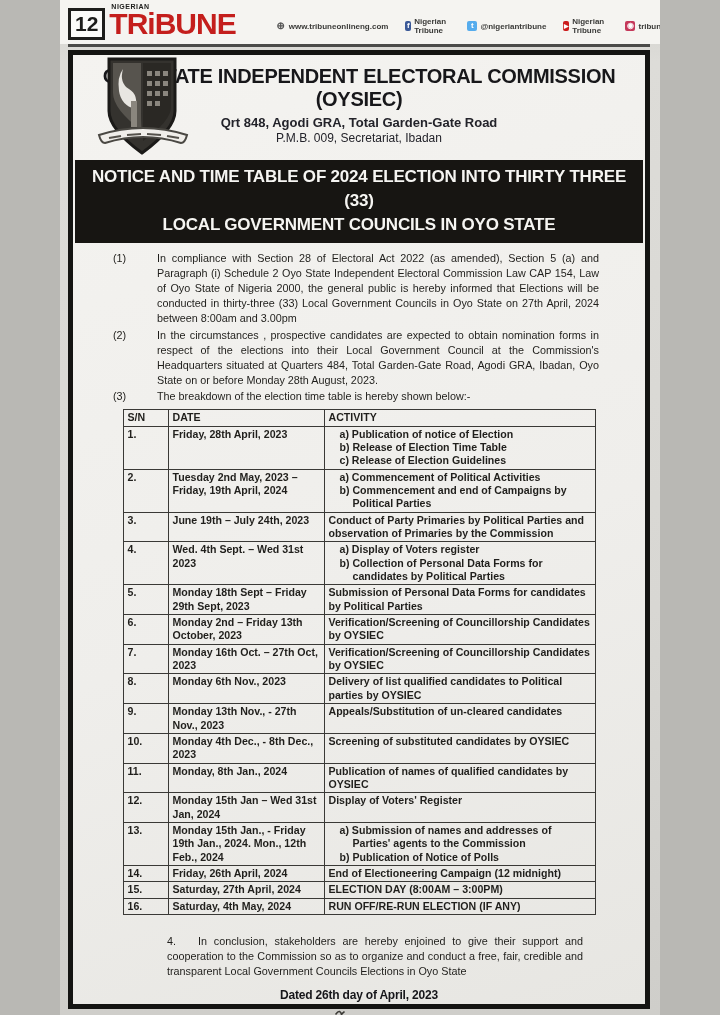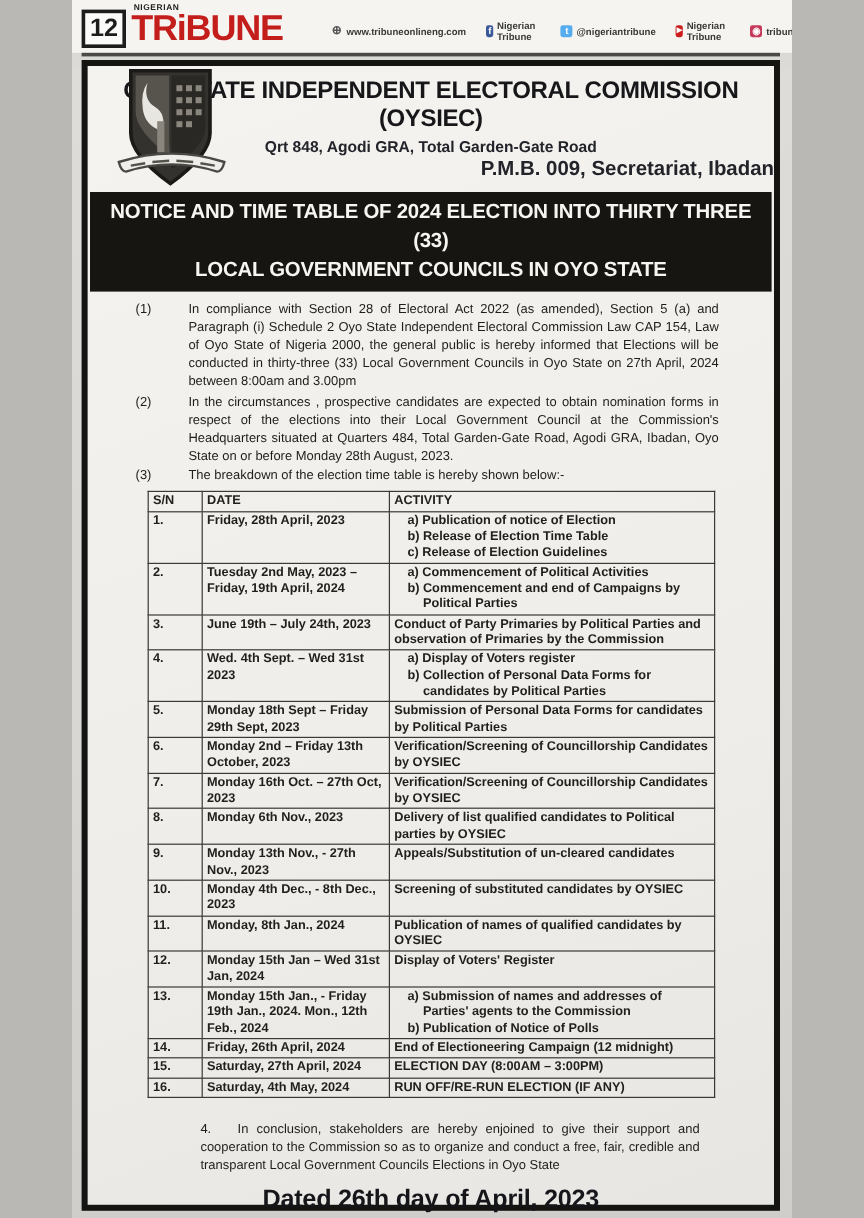--- a/index.html
+++ b/index.html
@@ -39,21 +39,21 @@
   .frame {
     position:absolute; top:50px; left:8px; right:10px; bottom:6px;
     border:5px solid #141412;
     background:linear-gradient(160deg,#f4f3f0 0%, #efeeeb 55%, #e7e6e2 100%);
   }
   .org-header { position:relative; padding-top:8px; height:102px; }
   .crest { position:absolute; left:22px; top:2px; }
   .org-line1 { text-align:center; font-size:22px; font-weight:bold; color:#17171a; letter-spacing:-.3px; }
   .org-line2 { text-align:center; font-size:20px; font-weight:bold; color:#17171a; letter-spacing:-.3px; margin-top:2px; }
   .org-addr1 { text-align:center; font-size:13px; font-weight:bold; color:#23232a; margin-top:4px; }
-  .org-addr2 { text-align:right; font-size:17px; font-weight:bold; color:#23232a; margin-top:1px; }
+  .org-addr2 { text-align:center; font-size:12px; font-weight:normal; color:#23232a; margin-top:1px; }
 
   .banner {
     margin:3px 2px 0 2px; background:#171512; color:#f6f5f2; text-align:center;
     font-size:17px; font-weight:bold; line-height:1.4; padding:5px 10px 7px 10px; letter-spacing:-.2px;
   }
 
   
   .paras { margin:8px 46px 2px 40px; }
   .para { display:flex; margin-bottom:2px; font-size:10.8px; line-height:1.38; color:#1f1e1b; }
   .para-num { width:44px; flex:none; }
@@ -67,21 +67,21 @@
   }
   .etable th { font-weight:600; }
   .etable td { font-weight:bold; }
   .col-sn { width:45px; } .col-date { width:156px; } .col-act { width:271px; }
   .act-line { }
   .act-item { padding-left:24px; text-indent:-13px; }
 
   
   .conclusion { margin:19px 62px 0 94px; font-size:10.8px; line-height:1.4; text-align:justify; color:#1f1e1b; }
   .conclusion .cnum { margin-right:22px; }
-  .dated { text-align:center; font-size:21px; font-weight:bold; color:#16161a; margin-top:9px; letter-spacing:-.2px; }
+  .dated { text-align:center; font-size:12px; font-weight:bold; color:#16161a; margin-top:9px; letter-spacing:-.2px; }
   .sig-block { text-align:center; margin-top:4px; }
   .sig-svg { display:block; margin:0 auto; }
   .sig-name { font-size:10px; font-weight:bold; color:#33322f; margin-top:-4px; }
   .sig-title { font-size:9.5px; color:#3a3936; margin-top:2px; }
 </style>
 </head>
 <body>
 
 <div class="page">
 

